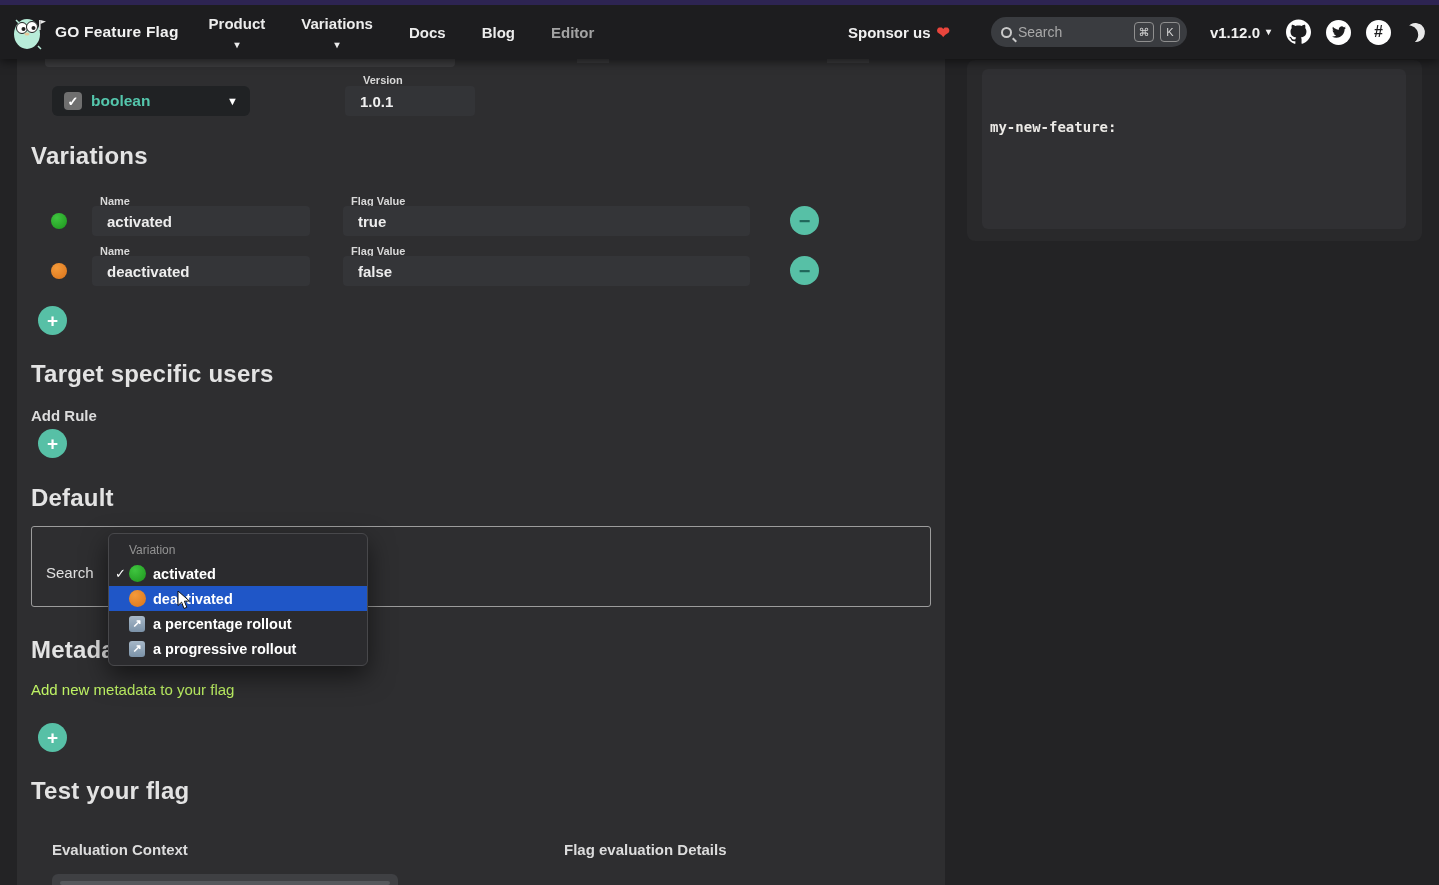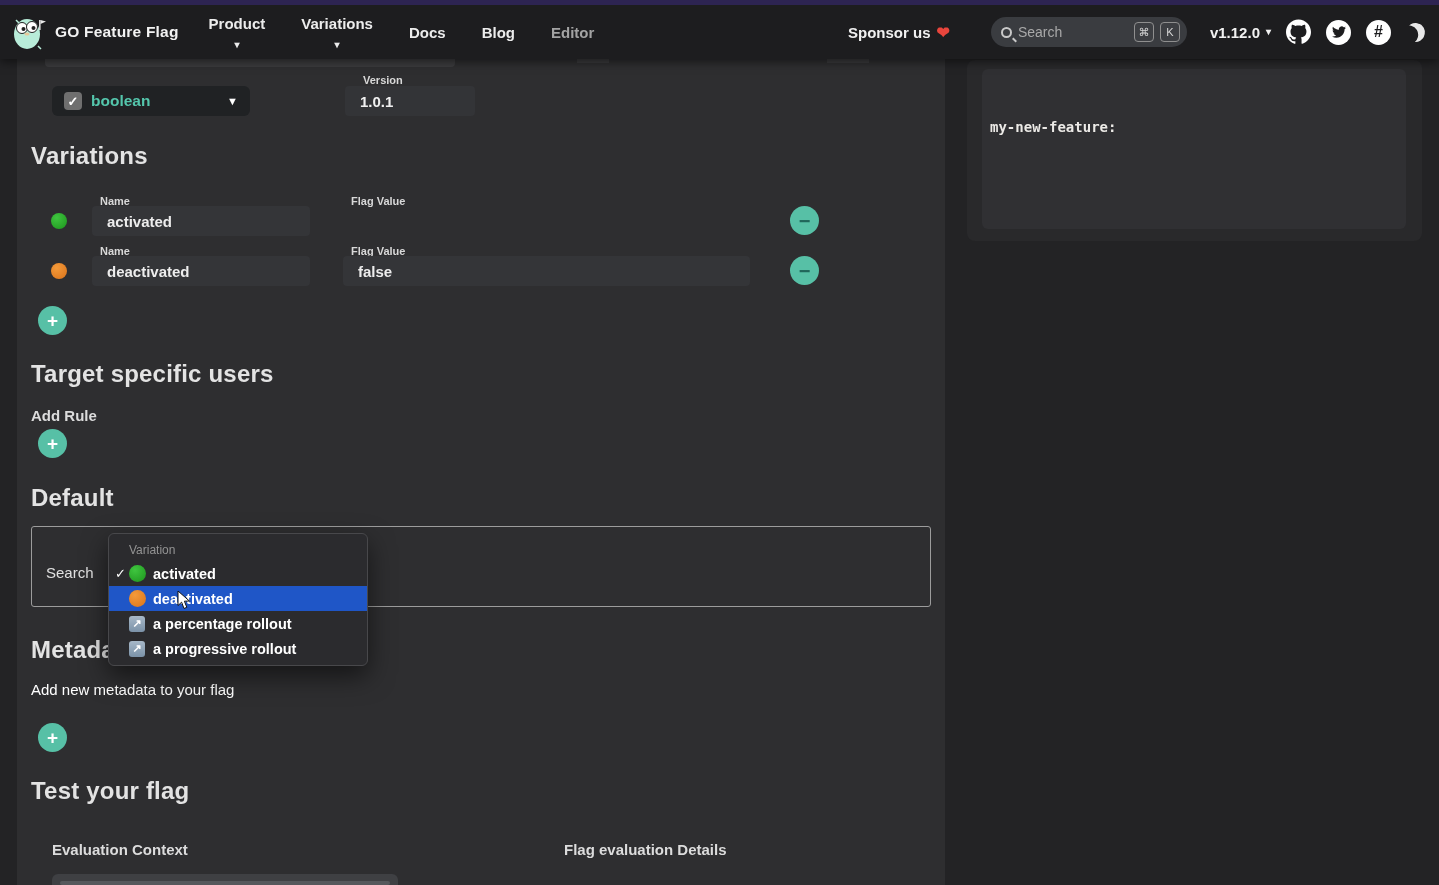--- a/index.html
+++ b/index.html
@@ -87,21 +87,21 @@
   .vlabel-value { left:334px; }
   .fab { position:absolute; width:29px; height:29px; border-radius:50%; background:#57c0a6; color:#fff;
          display:flex; align-items:center; justify-content:center; font-size:19px; font-weight:bold; cursor:pointer; line-height:1; }
   .fab-minus { left:773px; top:0; color:#20655a; font-size:20px; }
   .fab-plus1 { left:21px; top:247px; }
   .fab-plus2 { left:21px; top:370px; }
   .fab-plus3 { left:21px; top:664px; }
 
   .sub-label { position:absolute; font-size:15px; font-weight:bold; color:#dcdcdc; }
   .add-rule { left:14px; top:348px; }
-  .meta-desc { left:14px; top:622px; font-weight:normal; color:#ffffff; }
+  .meta-desc { left:14px; top:622px; font-weight:normal; color:#bef264; }
 
   
   .default-box { position:absolute; left:14px; top:467px; width:900px; height:81px;
                  border:1px solid #9c9c9c; border-radius:3px; }
   .serve-label { position:absolute; left:29px; top:505px; font-size:15px; color:#e0e0e0; }
 
   
   .menu { position:absolute; left:91px; top:474px; width:260px; background:#2b2b2e;
           border:1px solid #48484b; border-radius:6px; box-shadow:0 10px 26px rgba(0,0,0,.55);
           padding:5px 0 4px; z-index:30; }
@@ -220,20 +220,23 @@
 
   <div class="h2 h-variations">Variations</div>
 
   <div class="vrow vrow1">
     <span class="vdot dot-green"></span>
     <span class="field-label vlabel vlabel-name">Name</span>
     <div class="vfield vname">
         <span>activated</span>
       </div>
     <span class="field-label vlabel vlabel-value">Flag Value</span>
+    <div class="vfield vvalue">
+        <span>true</span>
+      </div>
     <span class="fab fab-minus">
         <span>−</span>
       </span>
   </div>
 
   <div class="vrow vrow2">
     <span class="vdot dot-orange"></span>
     <span class="field-label vlabel vlabel-name">Name</span>
     <div class="vfield vname">
         <span>deactivated</span>

